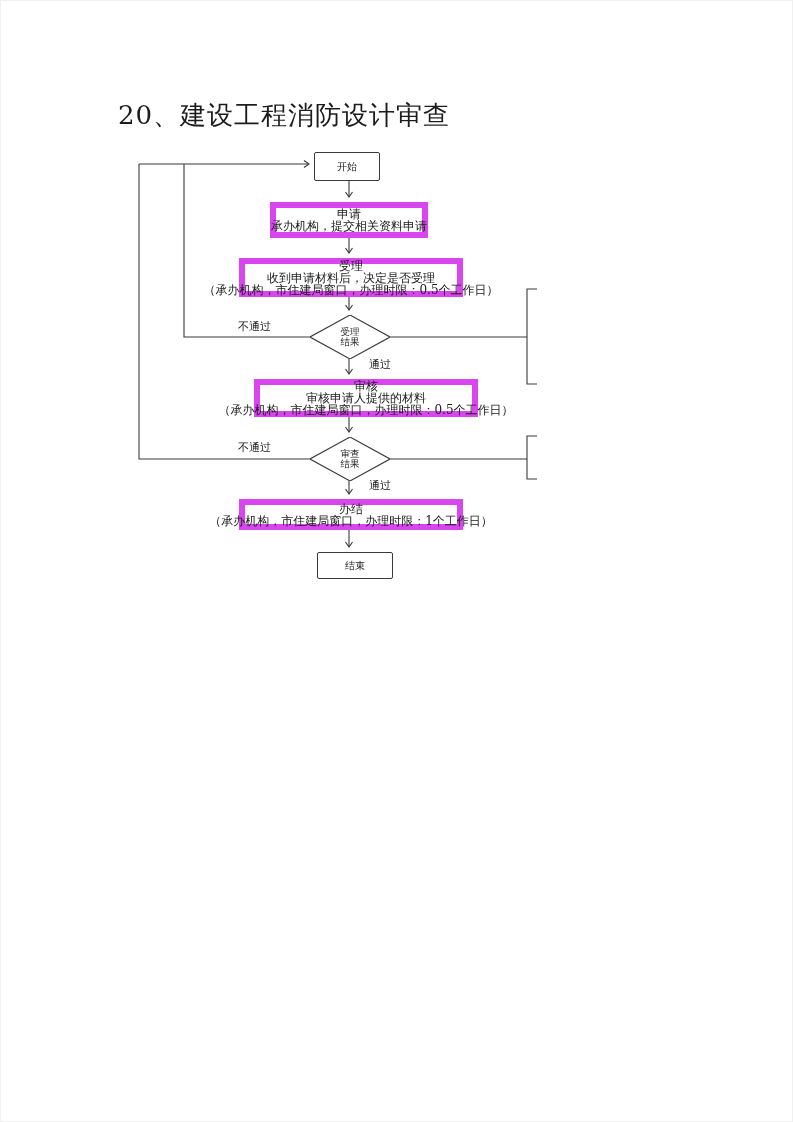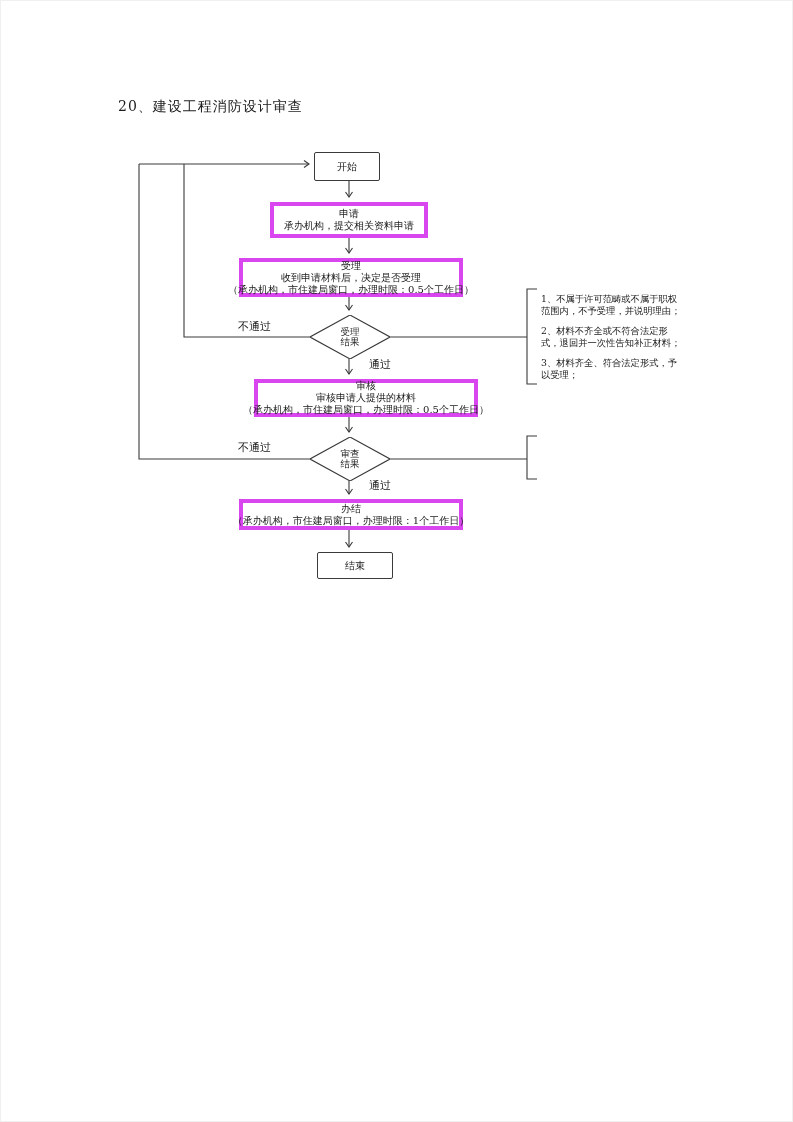--- a/index.html
+++ b/index.html
@@ -13,41 +13,41 @@
     width: 793px;
     height: 1122px;
     background: #ffffff;
     border: 1px solid #f0f0f0;
     overflow: hidden;
   }
   .title {
     position: absolute;
     left: 117px;
     top: 97px;
-    font-size: 14px;
+    font-size: 26px;
     font-weight: normal;
     letter-spacing: 1px;
     color: #1c1c1c;
     white-space: nowrap;
   }
   .connectors {
     position: absolute;
     left: 0; top: 0;
     width: 793px; height: 1122px;
   }
   .node {
     position: absolute;
     background: #ffffff;
-    border: 4px solid #d946ef;
+    border: 6px solid #d946ef;
     display: flex;
     flex-direction: column;
     align-items: center;
     justify-content: center;
     text-align: center;
-    font-size: 10px;
+    font-size: 12px;
     line-height: 12px;
     color: #1a1a1a;
   }
   .node.terminal {
     border: 1px solid #3a3a3a;
     border-radius: 2px;
     font-size: 10px;
   }
   .node div, .node span { white-space: nowrap; }
   .diamond {
@@ -162,20 +162,15 @@
 
   <div class="node terminal" style="left:316px; top:551px; width:76px; height:27px;">
     <span>结束</span>
   </div>
 
   <div class="edge-label" style="left:237px; top:320px;">不通过</div>
   <div class="edge-label" style="left:368px; top:358px;">通过</div>
   <div class="edge-label" style="left:237px; top:441px;">不通过</div>
   <div class="edge-label" style="left:368px; top:479px;">通过</div>
 
-  <div class="note" style="left:540px; top:292px;">
-    <p>1、不属于许可范畴或不属于职权范围内，不予受理，并说明理由；</p>
-    <p>2、材料不齐全或不符合法定形式，退回并一次性告知补正材料；</p>
-    <p>3、材料齐全、符合法定形式，予以受理；</p>
-  </div>
 
 
 </div>
 
 </body></html>

